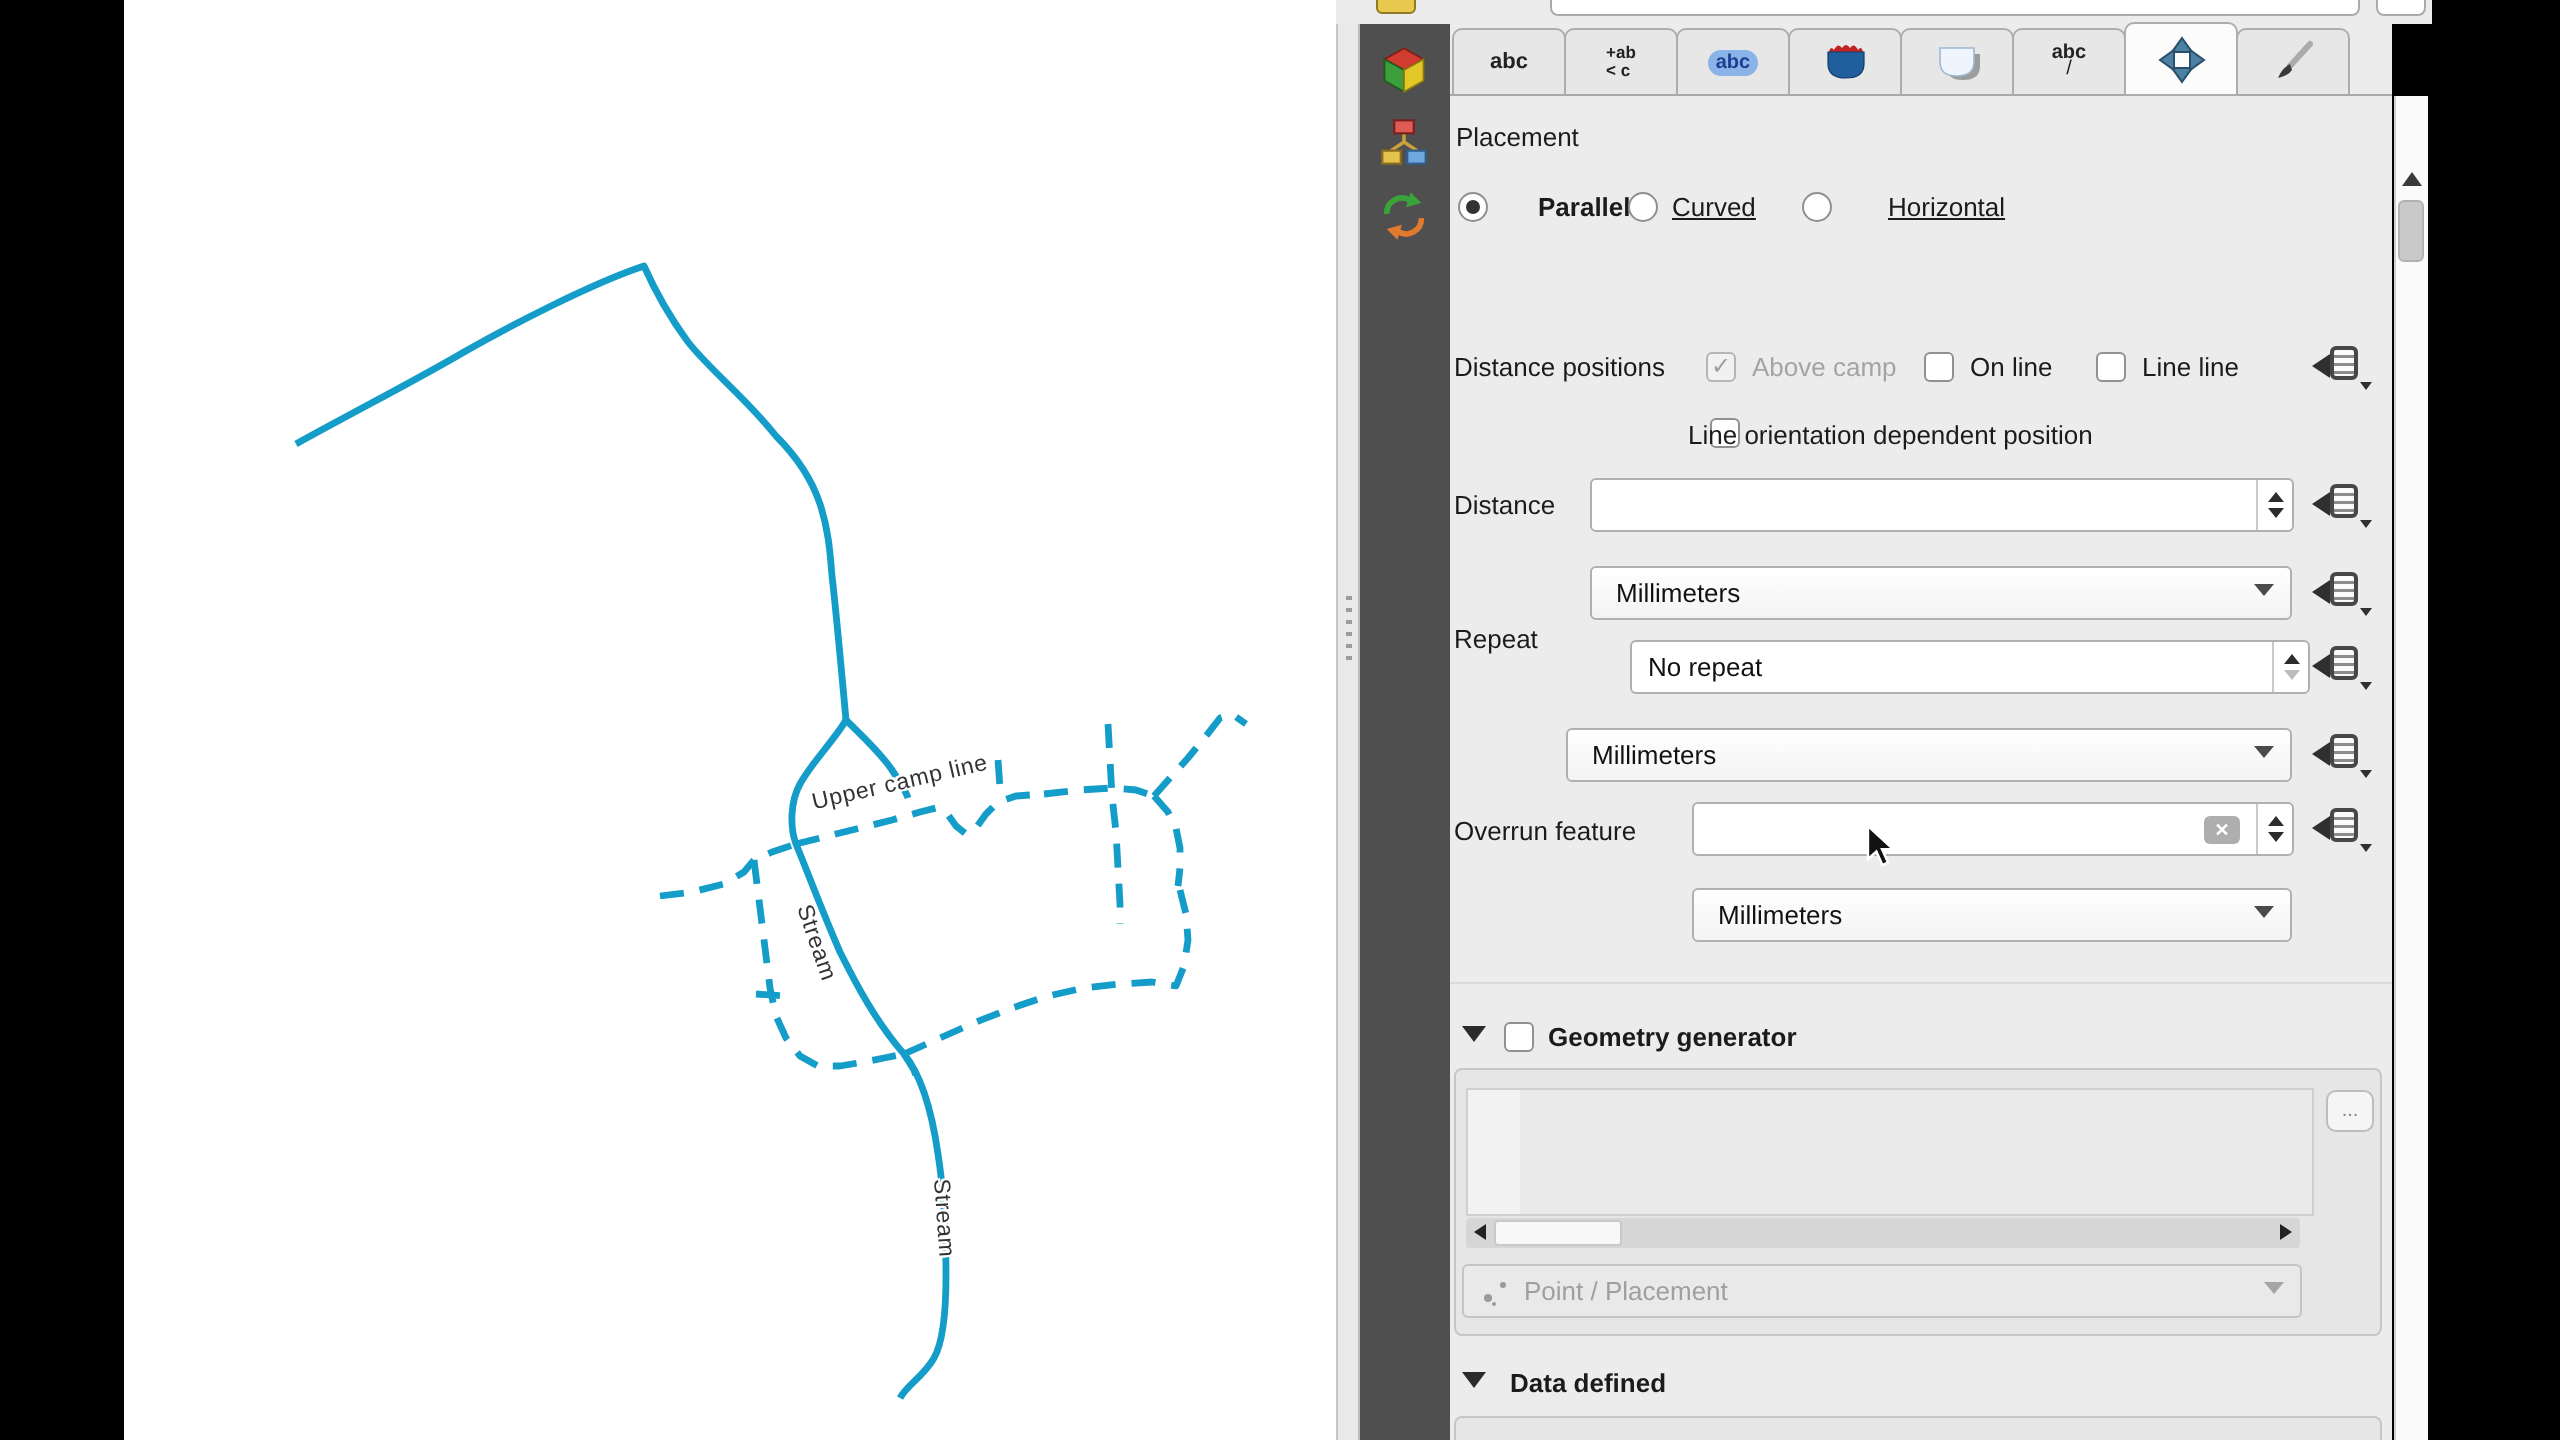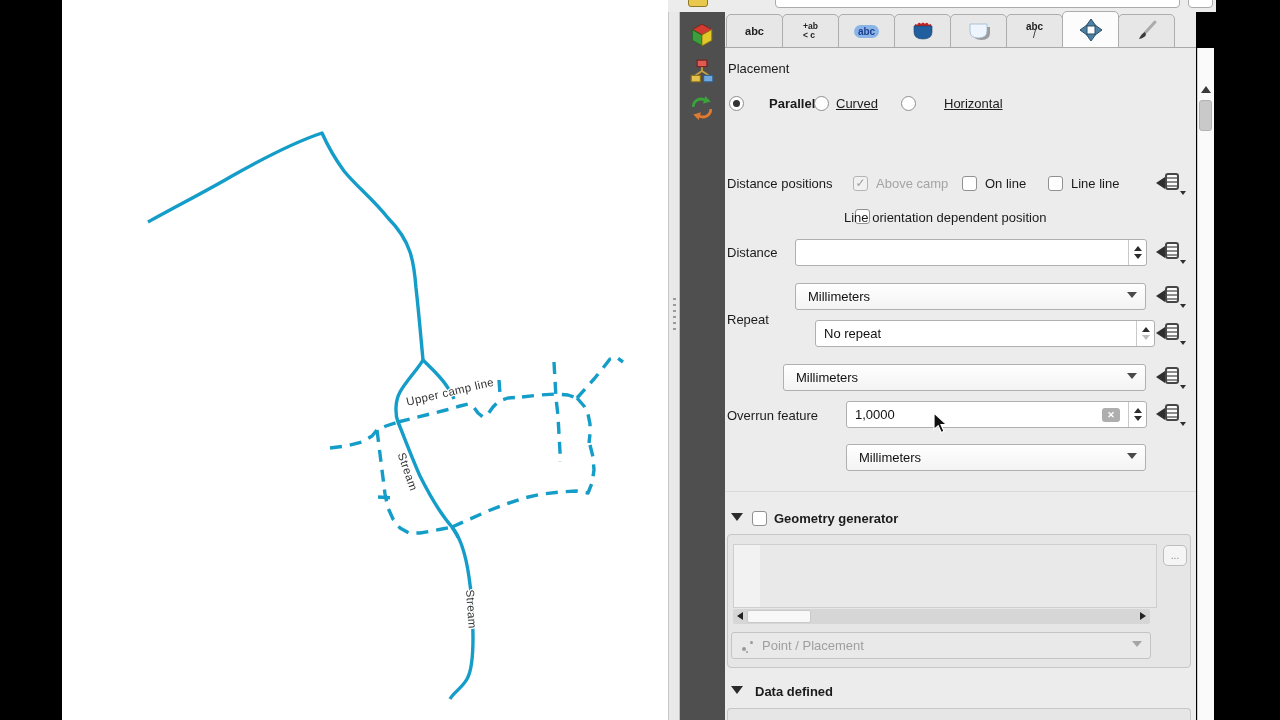--- a/index.html
+++ b/index.html
@@ -330,21 +330,20 @@
   <span class="carrow"></span>
 </div>
 <div class="dd-btn" style="left:1156px; top:366px;">
   <div class="dd-arrow"></div>
   <div class="dd-sheet"></div>
   <div class="dd-caret"></div>
 </div>
 
 <div class="lbl" style="left:727px; top:408px;">Overrun feature</div>
 <div class="spinfield" style="left:846px; top:401px; width:301px;">
-  <input style="width: 60%;" value="1,0000">
   <div class="clear-btn" style="right:26px; top:6px;">✕</div>
   <div class="spinner">
     <div class="sp-up"></div>
     <div class="sp-dn"></div>
   </div>
 </div>
 <div class="dd-btn" style="left:1156px; top:403px;">
   <div class="dd-arrow"></div>
   <div class="dd-sheet"></div>
   <div class="dd-caret"></div>

